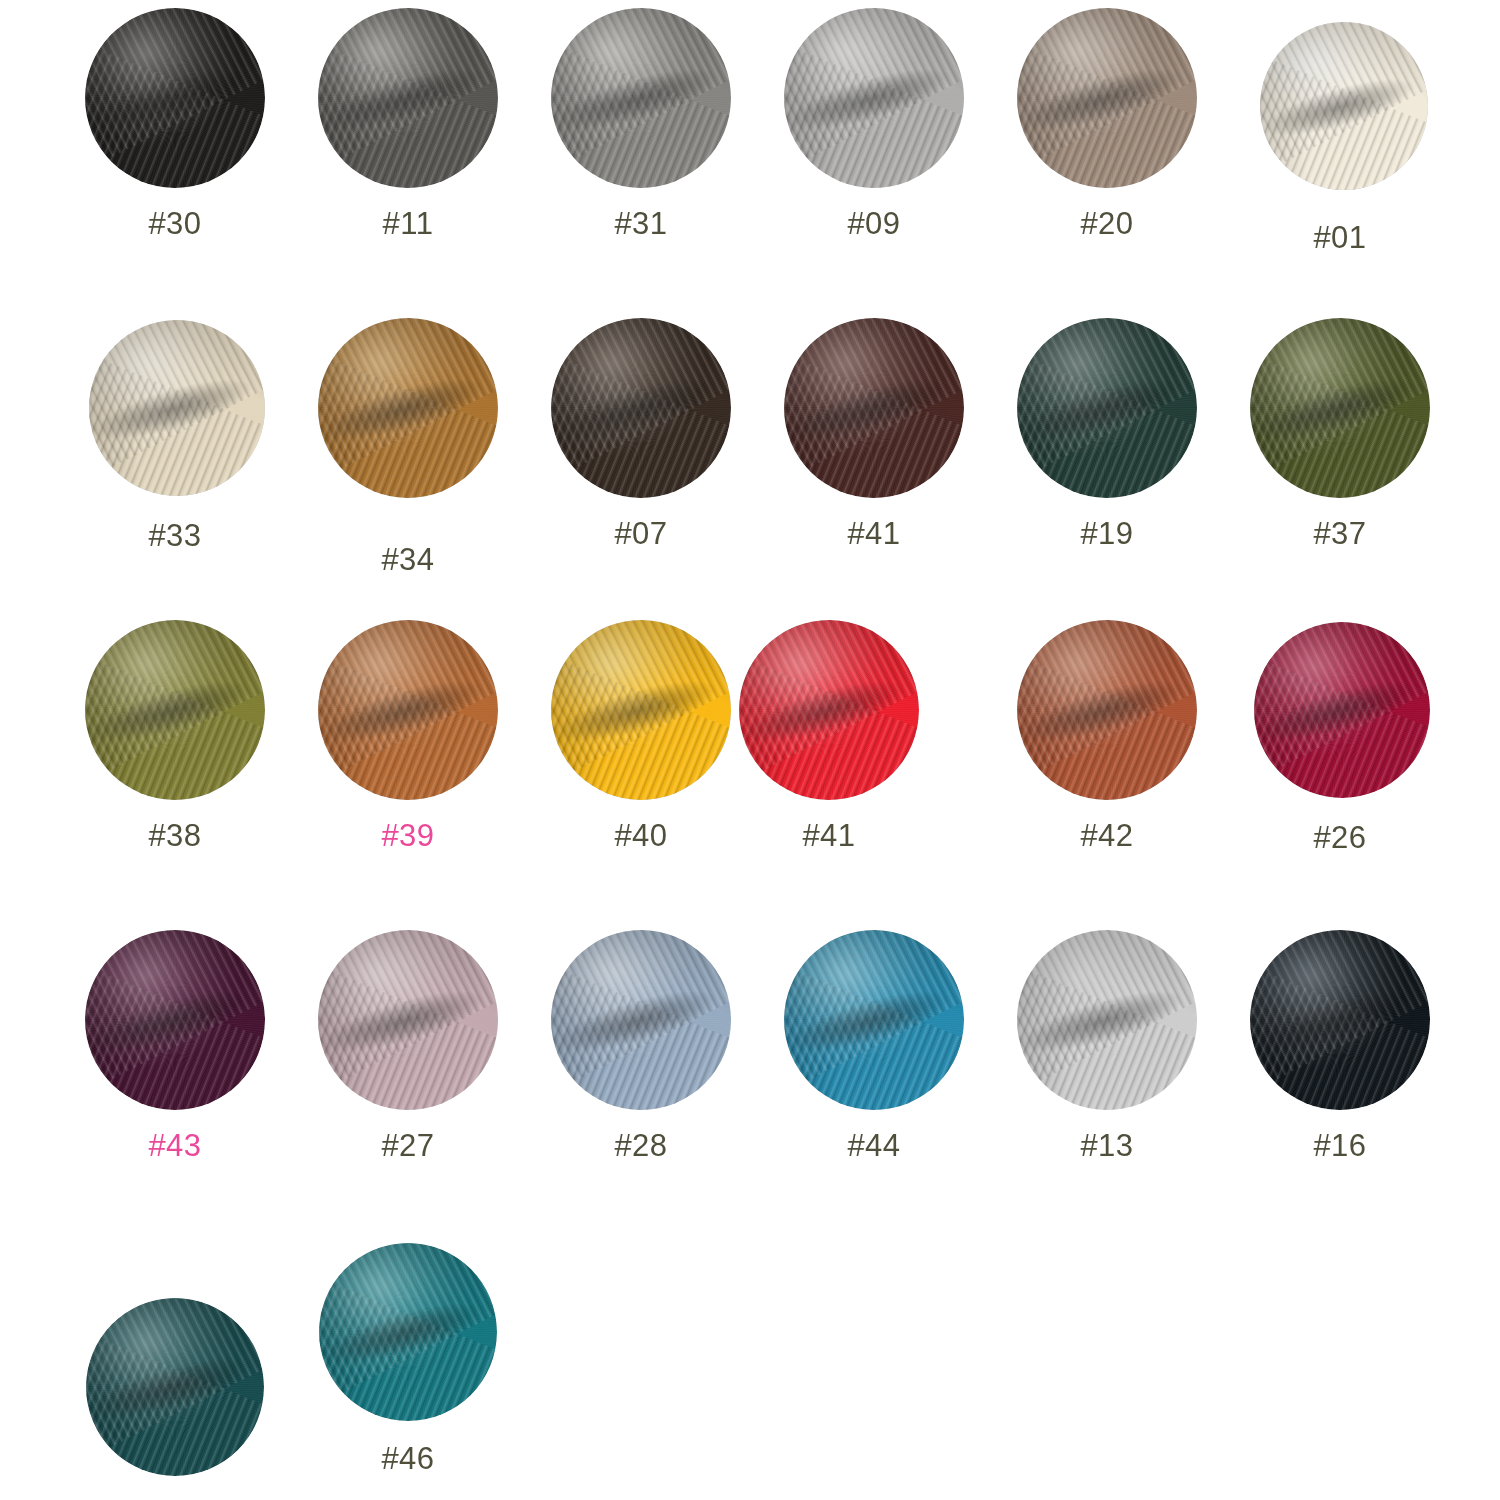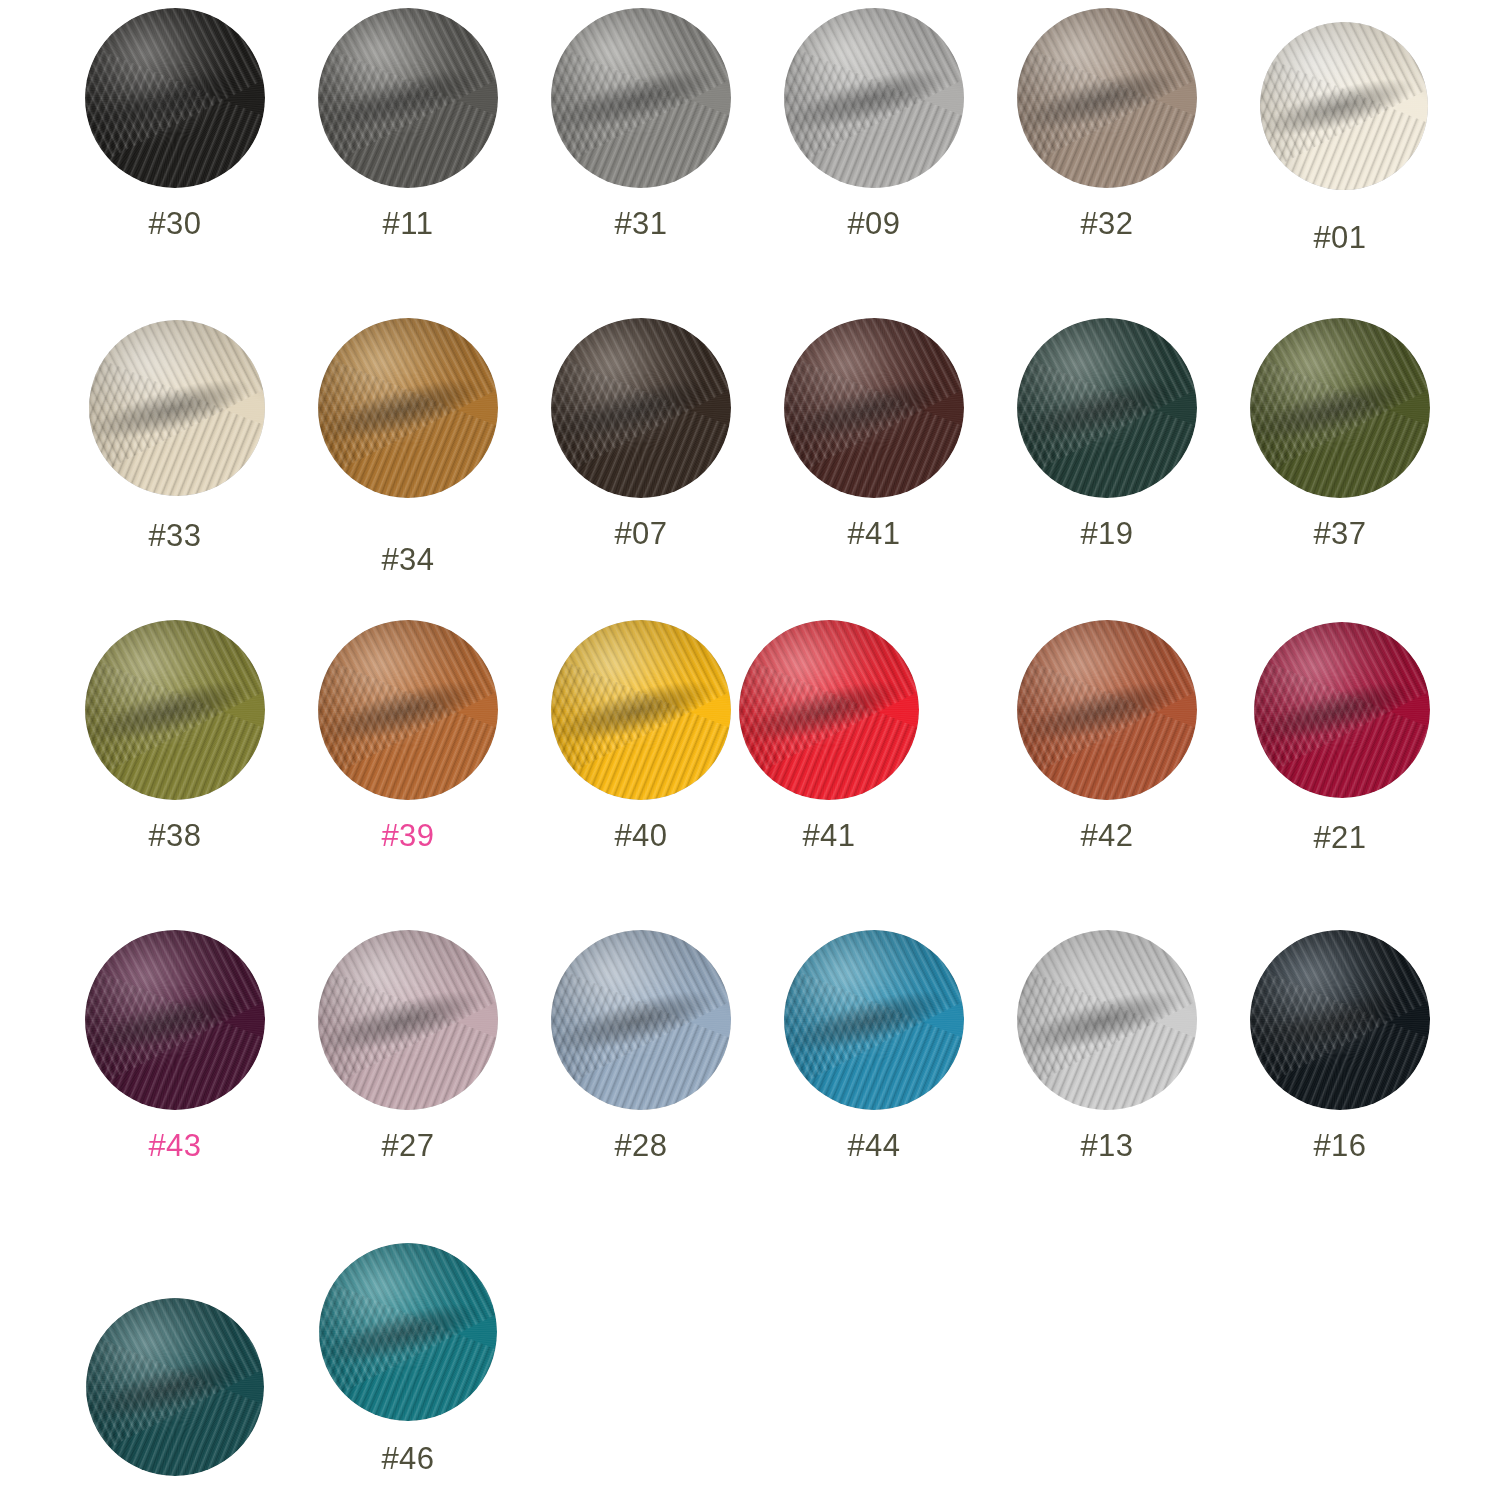--- a/index.html
+++ b/index.html
@@ -165,21 +165,21 @@
     </div>
     <div class="swatch-cell" style="left: 992px; top: 8px;">
       <div class="yarn-ball" style="width: 180px; height: 180px; margin-left: 0px;">
         <div class="yarn-base" style="background: radial-gradient(78% 58% at 30% 22%, rgb(196, 179, 162) 0%, rgb(156, 136, 120) 58%, rgb(156, 136, 120) 100%), linear-gradient(152deg, rgb(196, 179, 162) 0%, rgb(156, 136, 120) 40%, rgb(156, 136, 120) 62%, rgb(111, 94, 81) 100%);"></div>
         <div class="strands-a"></div>
         <div class="strands-b"></div>
         <div class="twist-crease"></div>
         <div class="ball-fuzz"></div>
         <div class="ball-shade"></div>
       </div>
-      <div class="swatch-label" style="margin-top: 20px; color: rgb(79, 79, 60);">#32</div>
+      <div class="swatch-label" style="margin-top: 20px; color: rgb(79, 79, 60);">#20</div>
     </div>
     <div class="swatch-cell" style="left: 1225px; top: 22px;">
       <div class="yarn-ball" style="width: 168px; height: 168px; margin-left: 8px;">
         <div class="yarn-base" style="background: radial-gradient(78% 58% at 30% 22%, rgb(254, 252, 245) 0%, rgb(241, 234, 218) 58%, rgb(241, 234, 218) 100%), linear-gradient(152deg, rgb(254, 252, 245) 0%, rgb(241, 234, 218) 40%, rgb(241, 234, 218) 62%, rgb(216, 207, 185) 100%);"></div>
         <div class="strands-a"></div>
         <div class="strands-b"></div>
         <div class="twist-crease"></div>
         <div class="ball-fuzz"></div>
         <div class="ball-shade"></div>
       </div>
@@ -308,21 +308,21 @@
     </div>
     <div class="swatch-cell" style="left: 1225px; top: 622px;">
       <div class="yarn-ball" style="width: 176px; height: 176px; margin-left: 4px;">
         <div class="yarn-base" style="background: radial-gradient(78% 58% at 30% 22%, rgb(186, 30, 71) 0%, rgb(157, 10, 49) 58%, rgb(157, 10, 49) 100%), linear-gradient(152deg, rgb(186, 30, 71) 0%, rgb(157, 10, 49) 40%, rgb(157, 10, 49) 62%, rgb(109, 4, 32) 100%);"></div>
         <div class="strands-a"></div>
         <div class="strands-b"></div>
         <div class="twist-crease"></div>
         <div class="ball-fuzz"></div>
         <div class="ball-shade"></div>
       </div>
-      <div class="swatch-label" style="margin-top: 24px; color: rgb(79, 79, 60);">#21</div>
+      <div class="swatch-label" style="margin-top: 24px; color: rgb(79, 79, 60);">#26</div>
     </div>
     <div class="swatch-cell" style="left: 60px; top: 930px;">
       <div class="yarn-ball" style="width: 180px; height: 180px; margin-left: 0px;">
         <div class="yarn-base" style="background: radial-gradient(78% 58% at 30% 22%, rgb(94, 30, 68) 0%, rgb(67, 17, 47) 58%, rgb(67, 17, 47) 100%), linear-gradient(152deg, rgb(94, 30, 68) 0%, rgb(67, 17, 47) 40%, rgb(67, 17, 47) 62%, rgb(39, 6, 27) 100%);"></div>
         <div class="strands-a"></div>
         <div class="strands-b"></div>
         <div class="twist-crease"></div>
         <div class="ball-fuzz"></div>
         <div class="ball-shade"></div>
       </div>

